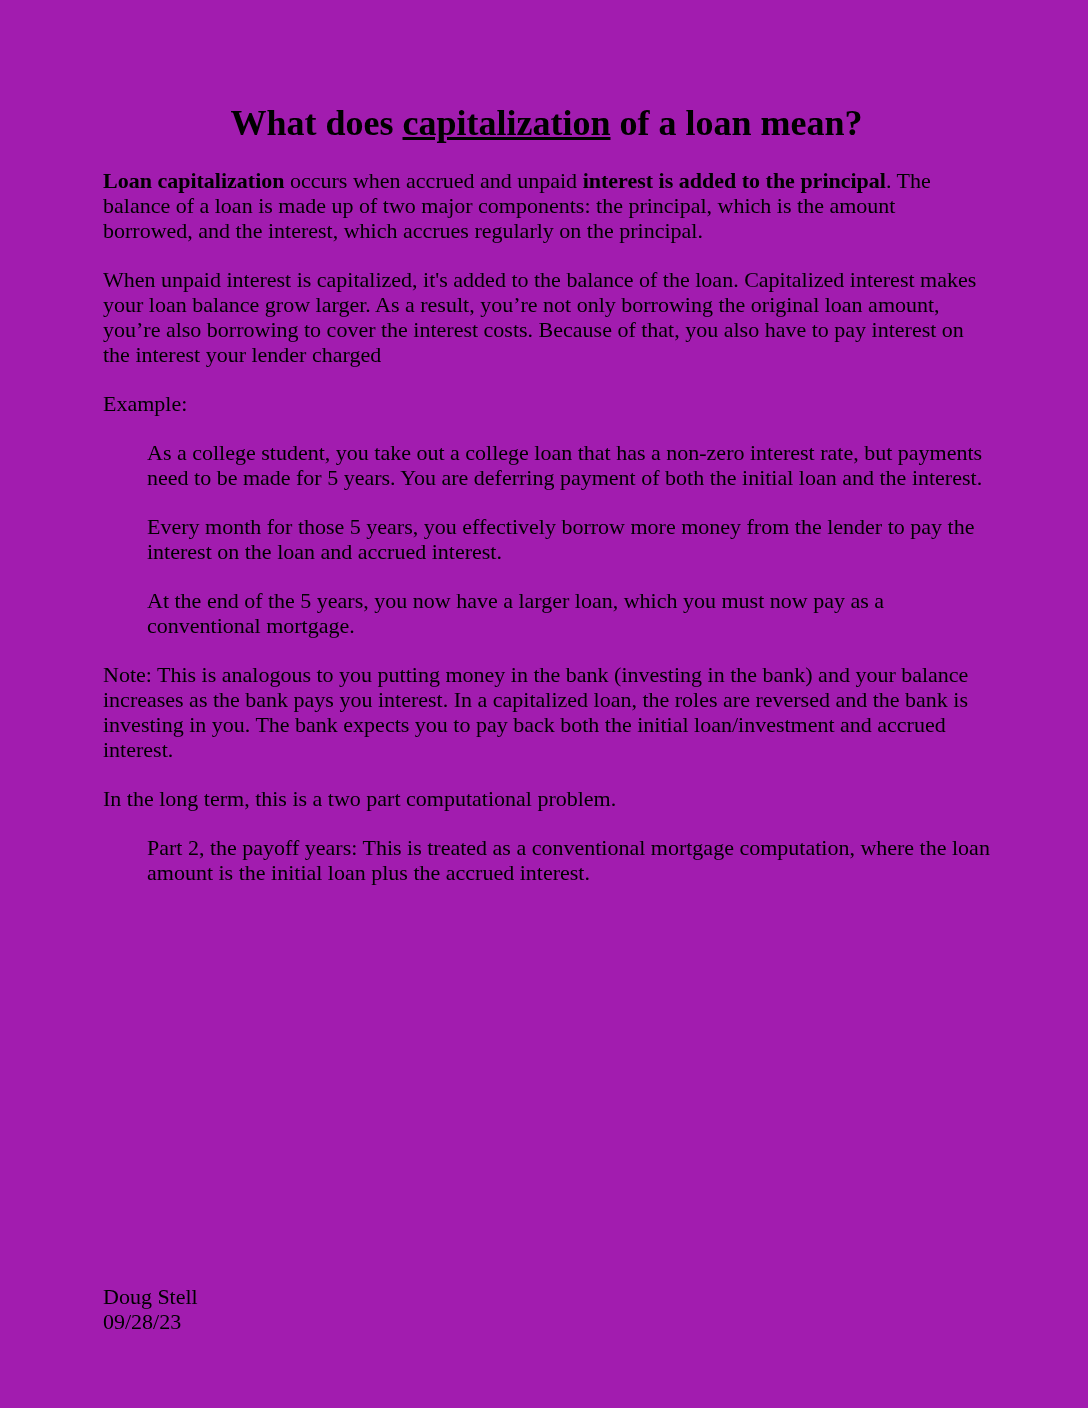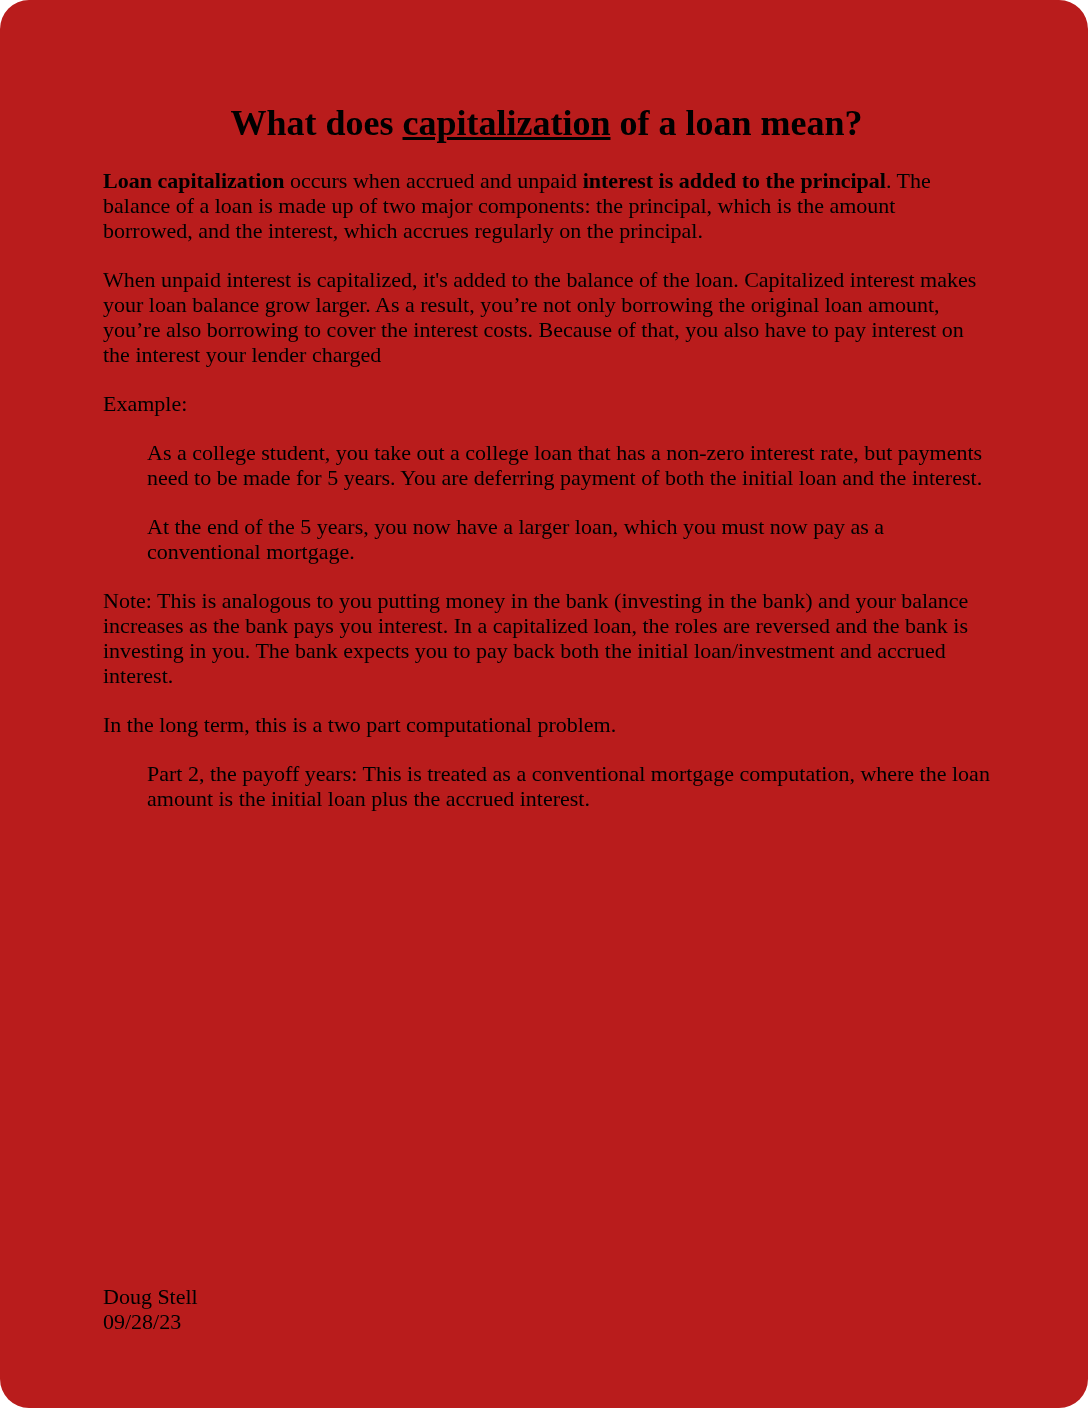--- a/index.html
+++ b/index.html
@@ -13,22 +13,21 @@
     position: relative;
     overflow: hidden;
     color: #000000;
     font-family: "Liberation Serif", serif;
     font-size: 22px;
     line-height: 25px;
   }
   .page {
     position: absolute;
     inset: 0;
-    background: #b91c1c;
-    border-radius: 29px;
+    background: #a21caf;
   }
   .content {
     padding: 0 98px 0 103px;
   }
   h1.doc-title {
     font-size: 36px;
     line-height: 40px;
     font-weight: bold;
     text-align: center;
     margin: 103px 0 0 0;
@@ -64,20 +63,21 @@
     <h1 class="doc-title"><span>What does </span><span class="u">capitalization</span><span> of a loan mean?</span></h1>
 
     <p class="para first-para"><strong>Loan capitalization</strong><span> occurs when accrued and unpaid </span><strong>interest is added to the principal</strong><span>. The balance of a loan is made up of two major components: the principal, which is the amount borrowed, and the interest, which accrues regularly on the principal.</span></p>
 
     <p class="para">When unpaid interest is capitalized, it's added to the balance of the loan. Capitalized interest makes your loan balance grow larger. As a result, you’re not only borrowing the original loan amount, you’re also borrowing to cover the interest costs. Because of that, you also have to pay interest on the interest your lender charged</p>
 
     <p class="para">Example:</p>
 
     <p class="para indented">As a college student, you take out a college loan that has a non-zero interest rate, but payments need to be made for 5 years. You are deferring payment of both the initial loan and the interest.</p>
 
+    <p class="para indented">Every month for those 5 years, you effectively borrow more money from the lender to pay the interest on the loan and accrued interest.</p>
 
     <p class="para indented">At the end of the 5 years, you now have a larger loan, which you must now pay as a conventional mortgage.</p>
 
     <p class="para">Note: This is analogous to you putting money in the bank (investing in the bank) and your balance increases as the bank pays you interest. In a capitalized loan, the roles are reversed and the bank is investing in you. The bank expects you to pay back both the initial loan/investment and accrued interest.</p>
 
     <p class="para">In the long term, this is a two part computational problem.</p>
 
 
     <p class="para indented">Part 2, the payoff years: This is treated as a conventional mortgage computation, where the loan amount is the initial loan plus the accrued interest.</p>
 

